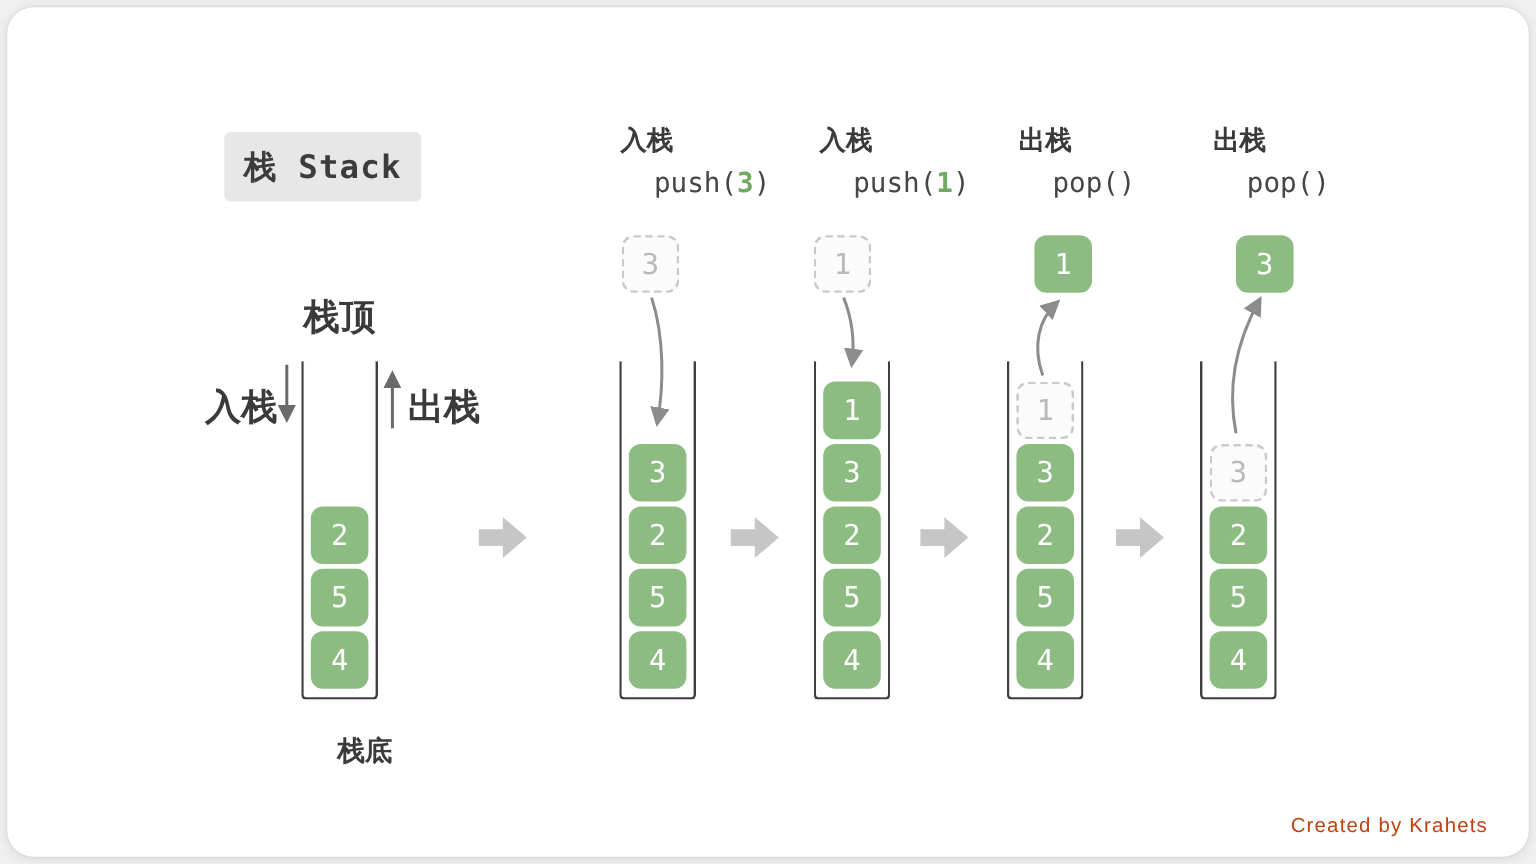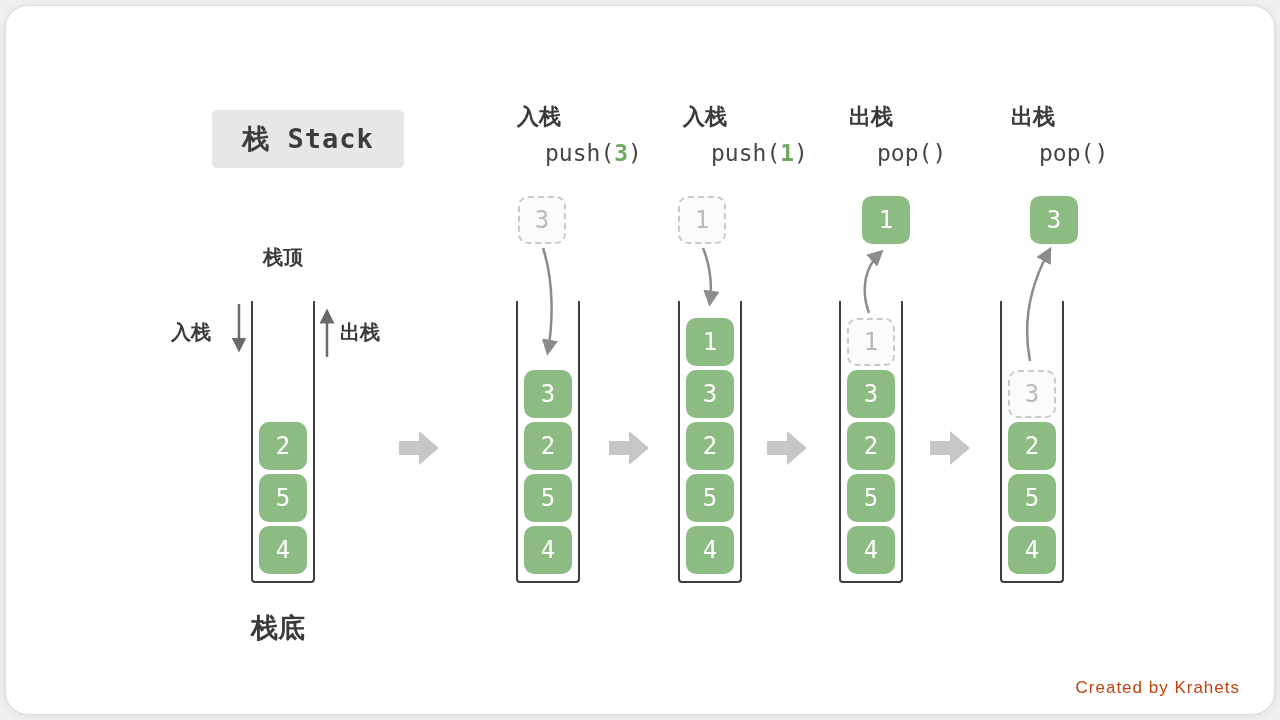--- a/index.html
+++ b/index.html
@@ -9,39 +9,39 @@
     font-family:"Liberation Sans","DejaVu Sans",sans-serif;
     overflow:hidden;
   }
   .card{
     position:absolute;inset:6px;background:#ffffff;border-radius:22px;
     box-shadow:0 1px 10px rgba(0,0,0,.10), 0 0 0 1px rgba(0,0,0,.03);
   }
   .layer{position:absolute;inset:0;}
 
   .title-box{
-    position:absolute;left:187px;top:110px;width:192px;height:58px;
+    position:absolute;left:187px;top:110px;width:164px;height:58px;
     background:#E7E7E7;border-radius:5px;
     display:flex;align-items:center;justify-content:center;
     font-family:"DejaVu Sans Mono",monospace;font-weight:700;font-size:27px;
-    color:#3C3C3C;letter-spacing:1px;margin-left:25px;
+    color:#3C3C3C;letter-spacing:1px;
   }
 
   .stage-label{position:absolute;top:104px;}
   .stage-label .zh{
     font-weight:700;font-size:22px;color:#3A3A3A;line-height:26px;
   }
   .stage-label .code{
     margin-top:10px;font-family:"DejaVu Sans Mono",monospace;
     font-weight:500;font-size:23px;color:#464646;line-height:26px;margin-left:28px;
   }
   .stage-label .arg{color:#70A961;font-weight:700;}
 
   .side-label{
-    position:absolute;font-weight:700;font-size:20px;color:#3A3A3A;
+    position:absolute;font-weight:700;font-size:30px;color:#3A3A3A;
   }
 
   .stack{
     position:absolute;top:301px;width:64px;height:282px;box-sizing:border-box;
     border:2px solid #3F3F3F;border-top:none;border-radius:0 0 4px 4px;
   }
 
   .box{
     position:absolute;width:48px;height:48px;box-sizing:border-box;
     border-radius:10px;display:flex;align-items:center;justify-content:center;
@@ -88,21 +88,21 @@
   <div class="stage-label" style="left:849px">
     <div class="zh">出栈</div>
     <div class="code"><span>pop(</span><span class="arg"></span><span>)</span></div>
   </div>
   <div class="stage-label" style="left:1011px">
     <div class="zh">出栈</div>
     <div class="code"><span>pop(</span><span class="arg"></span><span>)</span></div>
   </div>
 
   <div class="side-label" style="left:251px;top:244px;width:64px;text-align:center;">栈顶</div>
-  <div class="side-label" style="left:251px;top:610px;width:76px;text-align:left;font-size:27px;">栈底</div>
+  <div class="side-label" style="left:251px;top:610px;width:76px;text-align:right;font-size:23px;">栈底</div>
   <div class="side-label" style="left:171px;top:319px;">入栈</div>
   <div class="side-label" style="left:340px;top:319px;">出栈</div>
 
   <div class="box ghost badge" style="left:518px;">3</div>
   <div class="box ghost badge" style="left:678px;">1</div>
   <div class="box green badge" style="left:862px;">1</div>
   <div class="box green badge" style="left:1030px;">3</div>
 
   <div class="stack" style="left:251px;">
     <div class="box green slot2">2</div>

